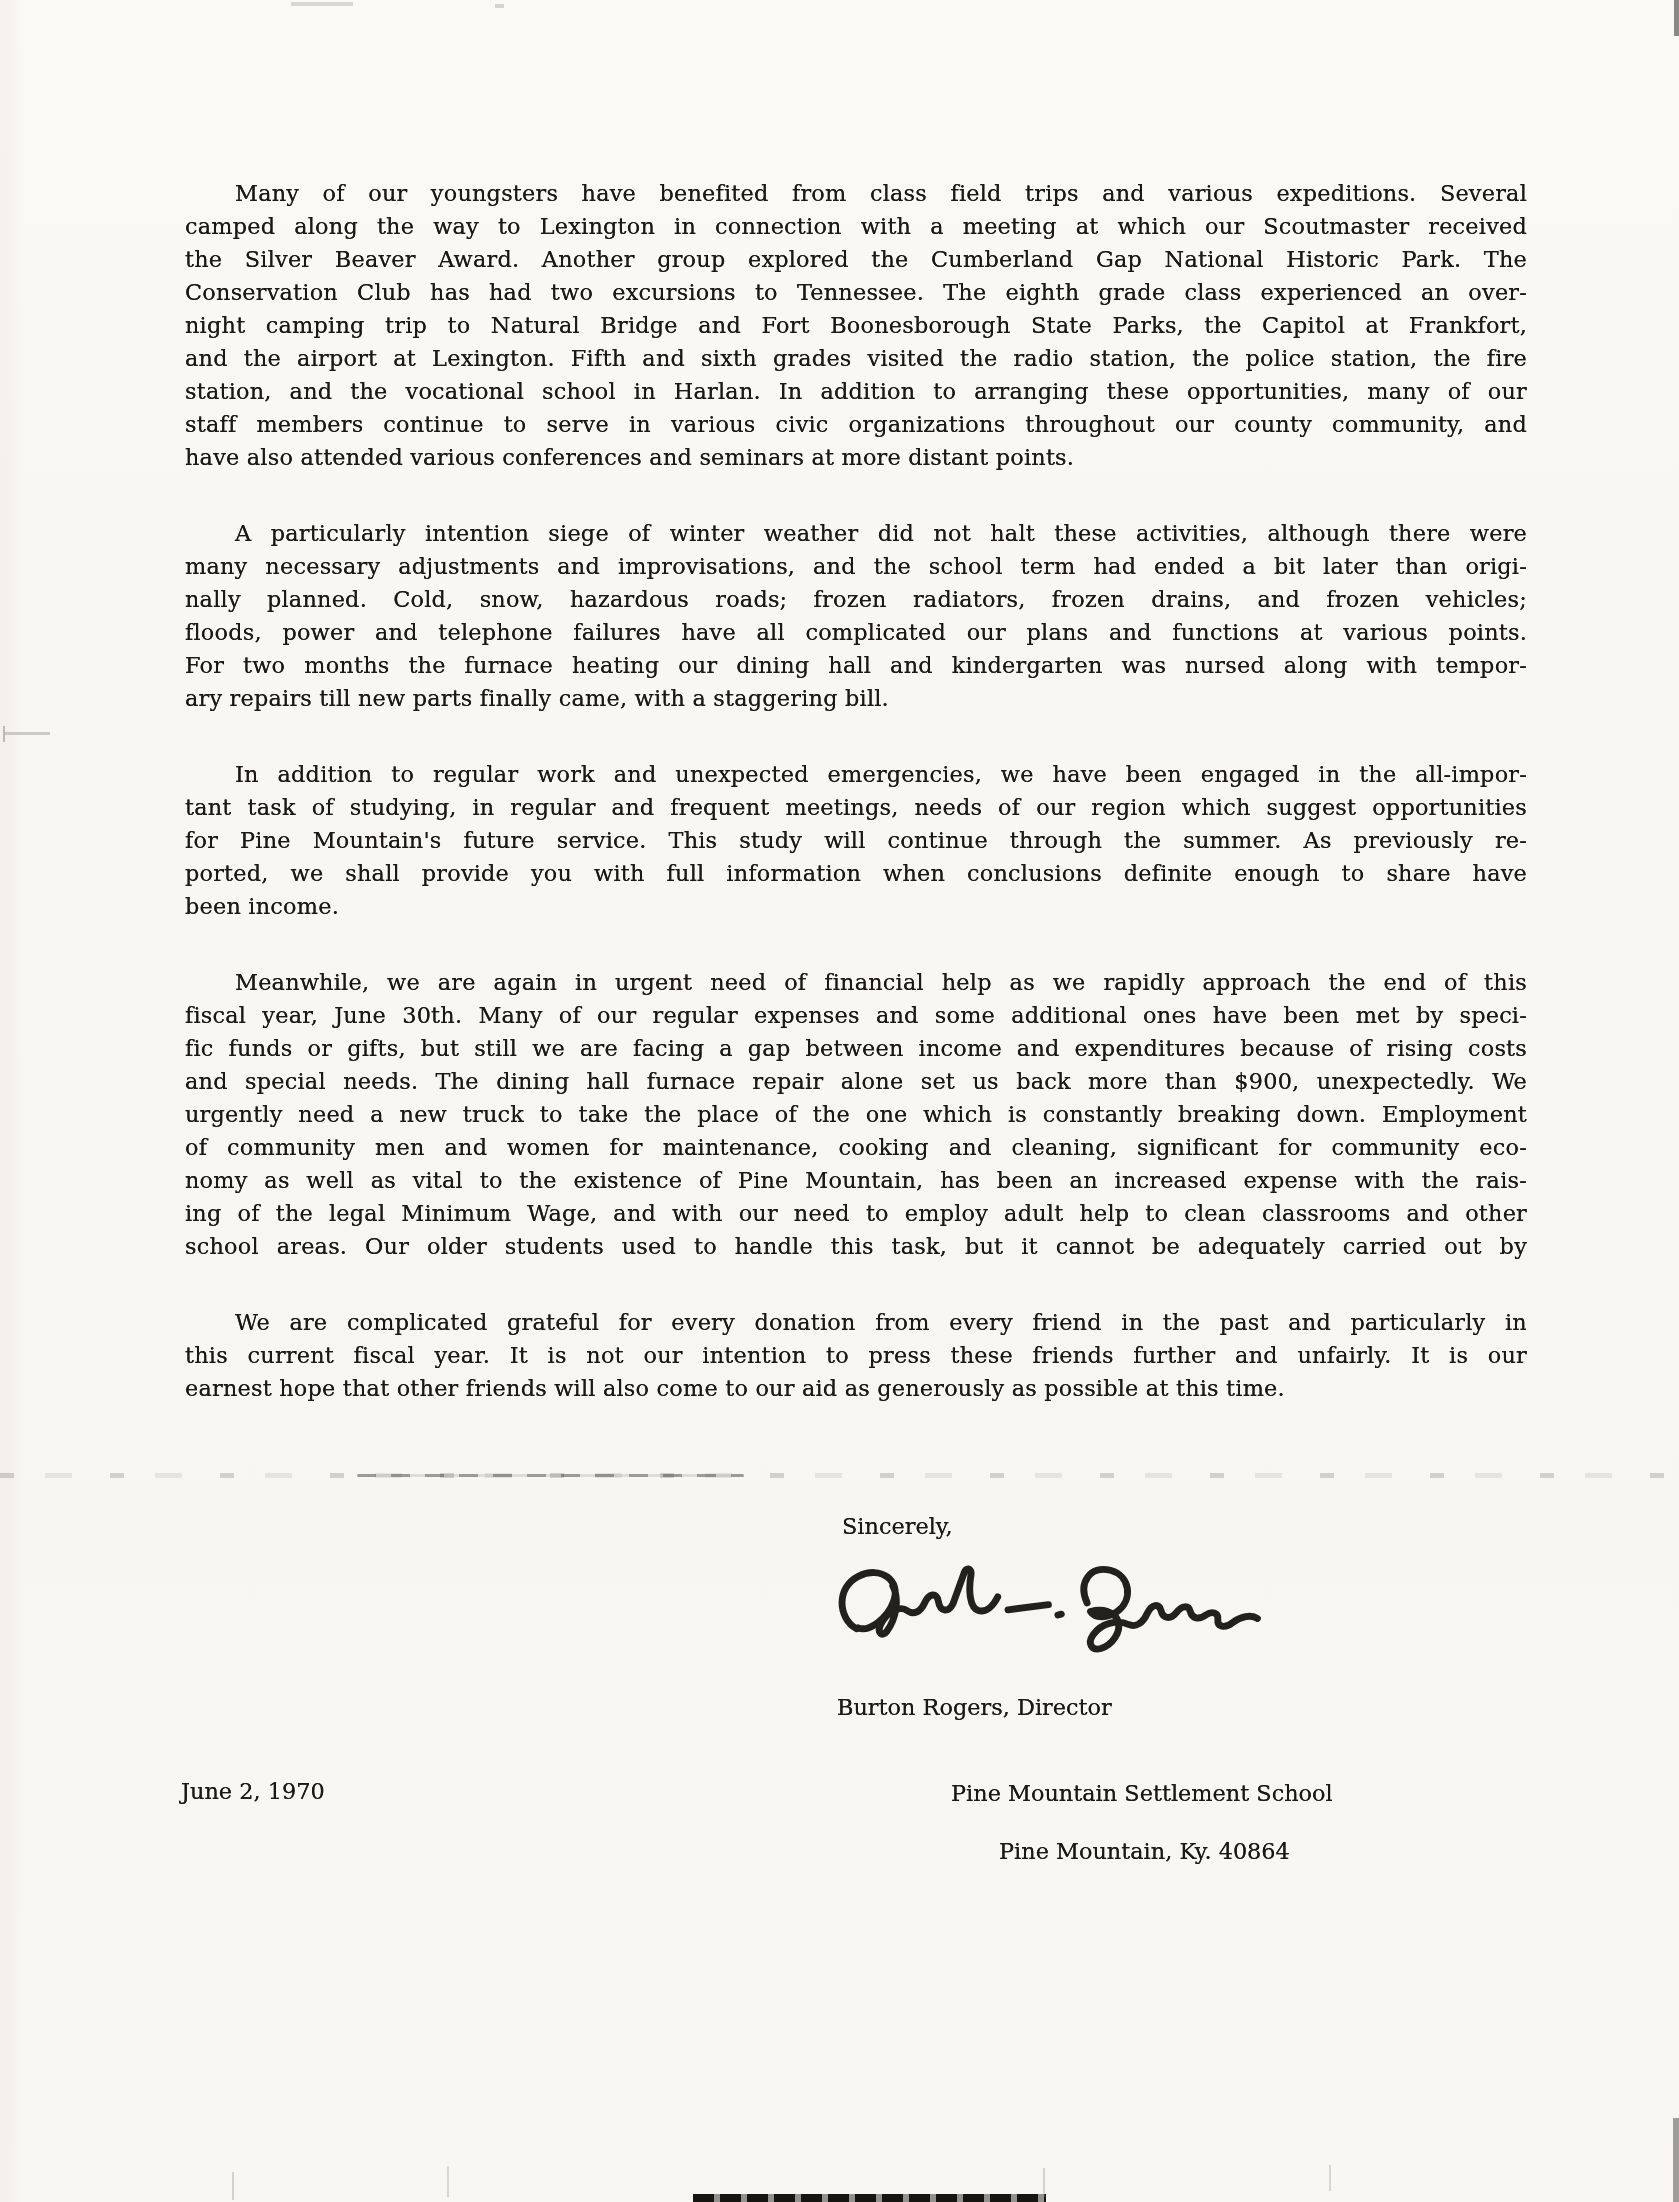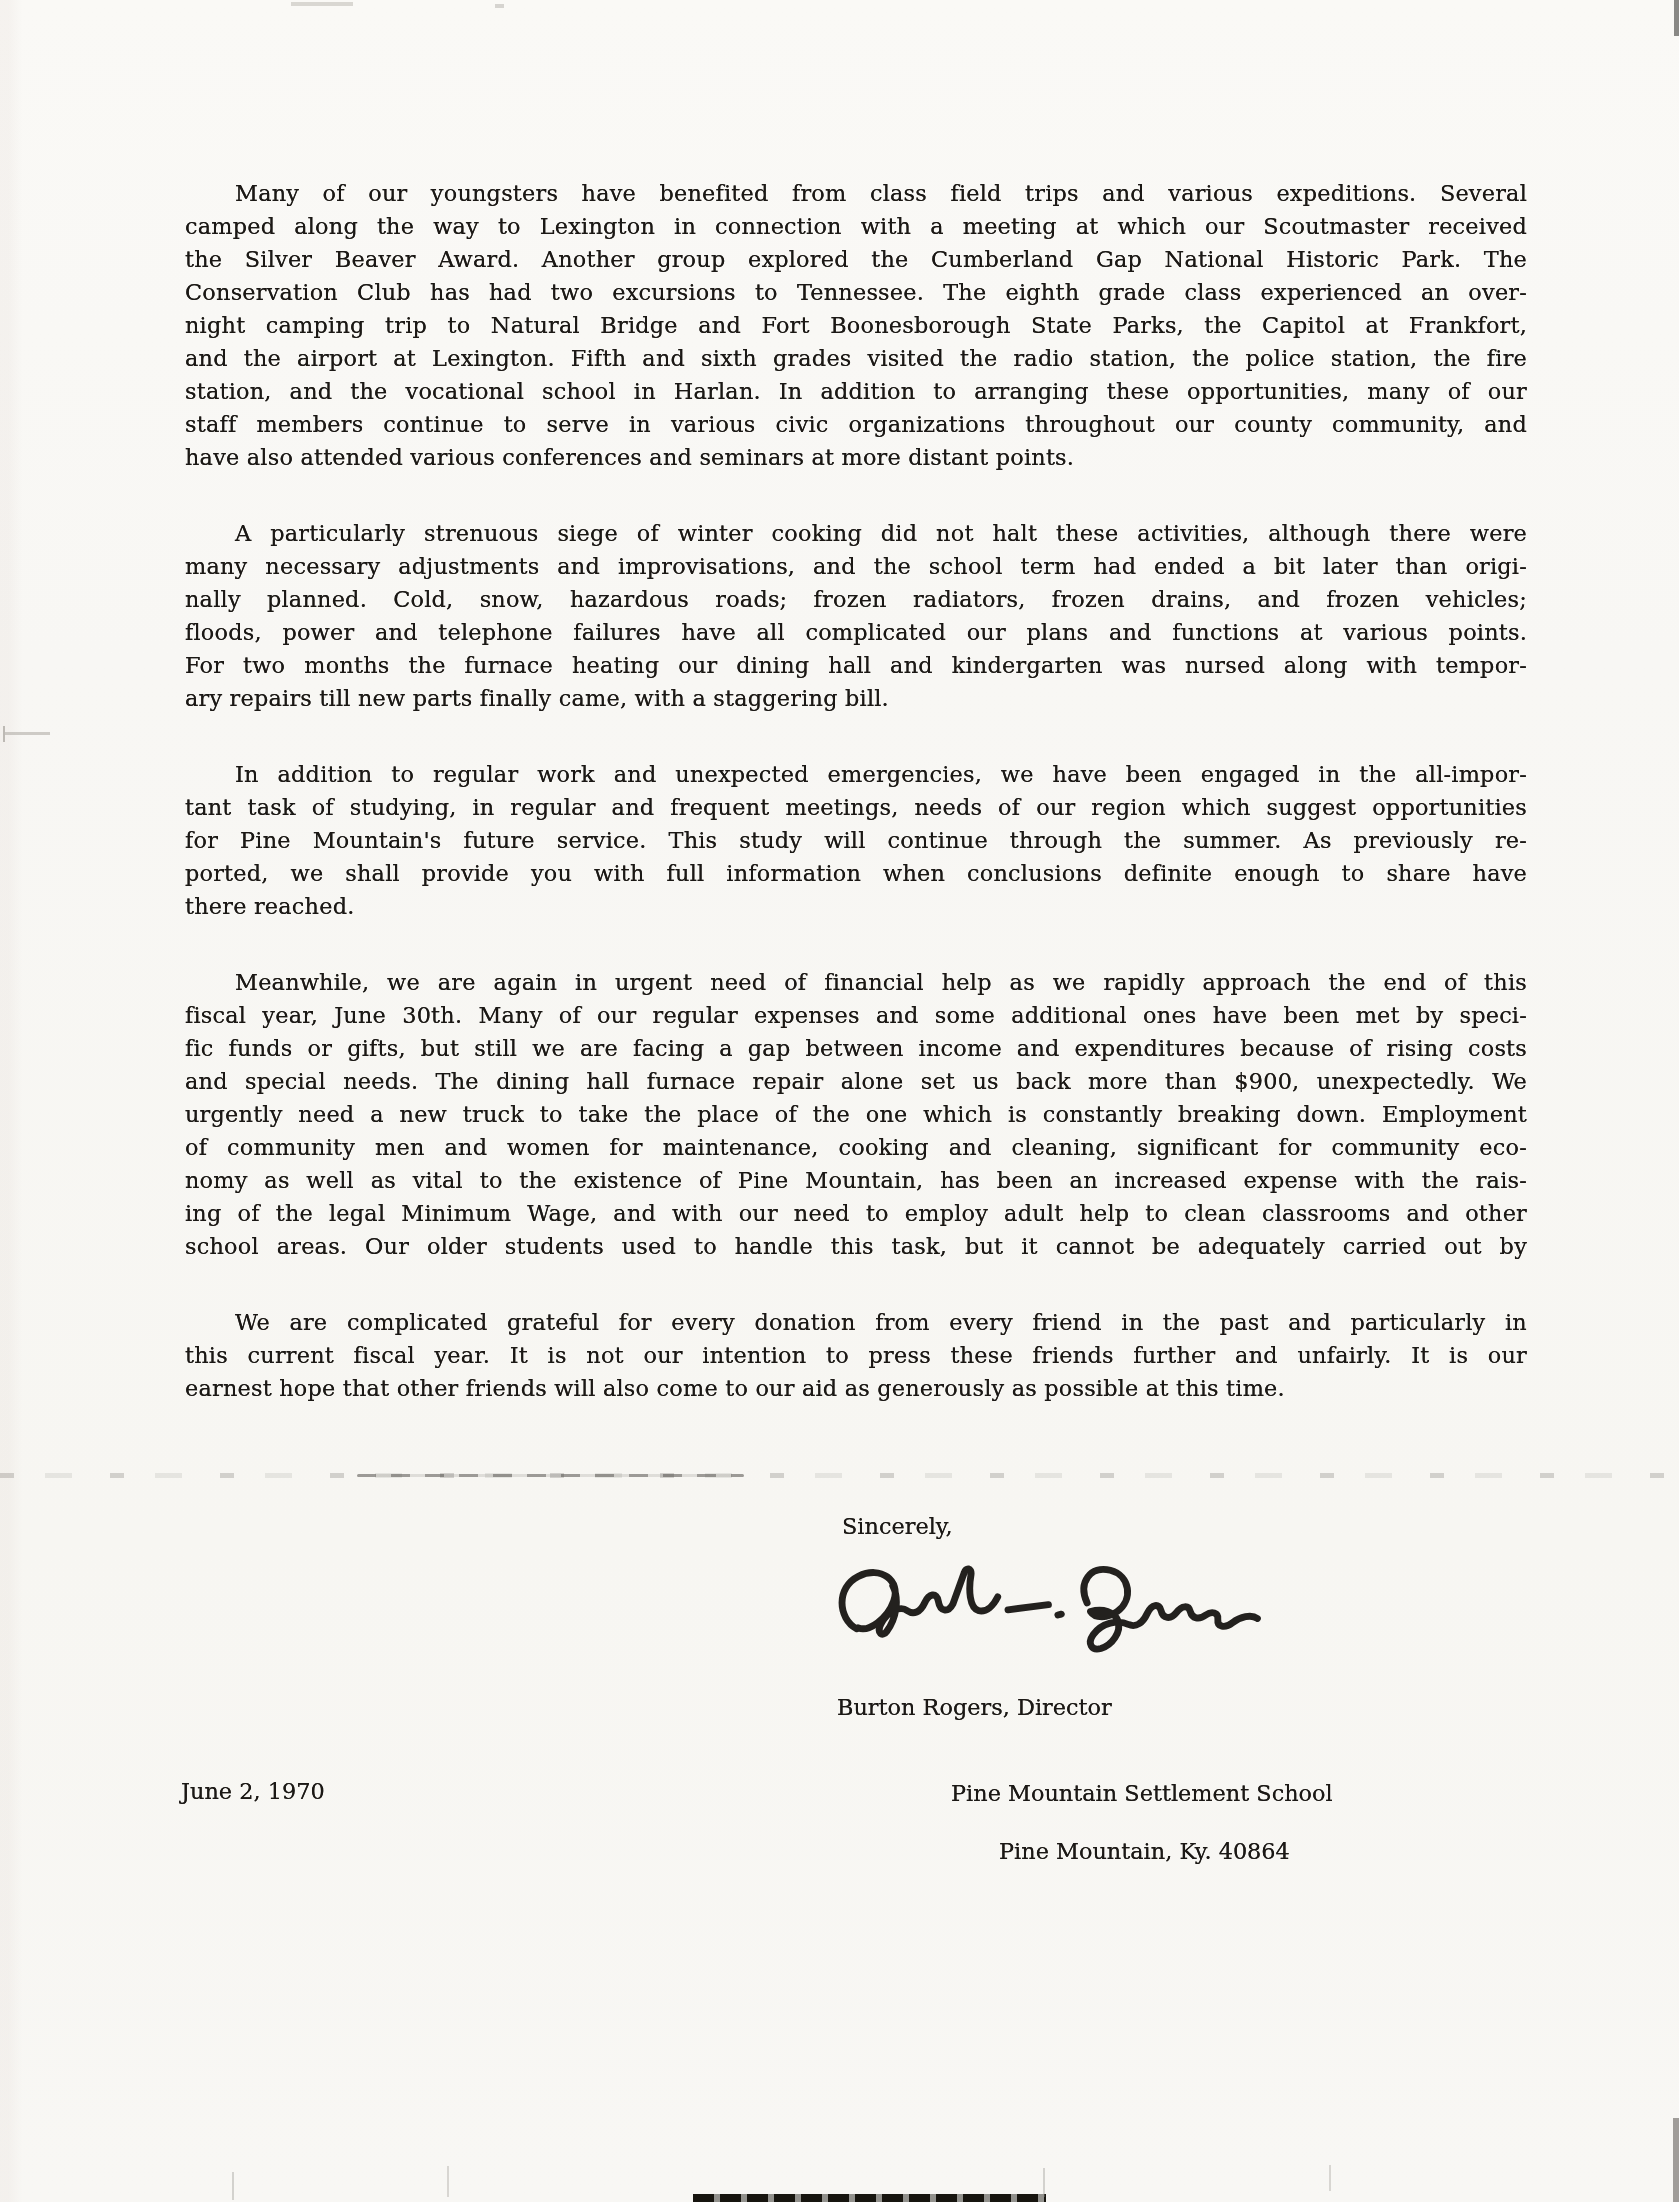--- a/index.html
+++ b/index.html
@@ -105,33 +105,33 @@
         <div class="line">camped along the way to Lexington in connection with a meeting at which our Scoutmaster received</div>
         <div class="line">the Silver Beaver Award. Another group explored the Cumberland Gap National Historic Park. The</div>
         <div class="line">Conservation Club has had two excursions to Tennessee. The eighth grade class experienced an over-</div>
         <div class="line">night camping trip to Natural Bridge and Fort Boonesborough State Parks, the Capitol at Frankfort,</div>
         <div class="line">and the airport at Lexington. Fifth and sixth grades visited the radio station, the police station, the fire</div>
         <div class="line">station, and the vocational school in Harlan. In addition to arranging these opportunities, many of our</div>
         <div class="line">staff members continue to serve in various civic organizations throughout our county community, and</div>
         <div class="line last">have also attended various conferences and seminars at more distant points.</div>
       </div>
     <div class="para">
-        <div class="line">A particularly strenuous siege of winter cooking did not halt these activities, although there were</div>
+        <div class="line">A particularly intention siege of winter weather did not halt these activities, although there were</div>
         <div class="line">many necessary adjustments and improvisations, and the school term had ended a bit later than origi-</div>
         <div class="line">nally planned. Cold, snow, hazardous roads; frozen radiators, frozen drains, and frozen vehicles;</div>
         <div class="line">floods, power and telephone failures have all complicated our plans and functions at various points.</div>
         <div class="line">For two months the furnace heating our dining hall and kindergarten was nursed along with tempor-</div>
         <div class="line last">ary repairs till new parts finally came, with a staggering bill.</div>
       </div>
     <div class="para">
         <div class="line">In addition to regular work and unexpected emergencies, we have been engaged in the all-impor-</div>
         <div class="line">tant task of studying, in regular and frequent meetings, needs of our region which suggest opportunities</div>
         <div class="line">for Pine Mountain's future service. This study will continue through the summer. As previously re-</div>
         <div class="line">ported, we shall provide you with full information when conclusions definite enough to share have</div>
-        <div class="line last">there reached.</div>
+        <div class="line last">been income.</div>
       </div>
     <div class="para">
         <div class="line">Meanwhile, we are again in urgent need of financial help as we rapidly approach the end of this</div>
         <div class="line">fiscal year, June 30th. Many of our regular expenses and some additional ones have been met by speci-</div>
         <div class="line">fic funds or gifts, but still we are facing a gap between income and expenditures because of rising costs</div>
         <div class="line">and special needs. The dining hall furnace repair alone set us back more than $900, unexpectedly. We</div>
         <div class="line">urgently need a new truck to take the place of the one which is constantly breaking down. Employment</div>
         <div class="line">of community men and women for maintenance, cooking and cleaning, significant for community eco-</div>
         <div class="line">nomy as well as vital to the existence of Pine Mountain, has been an increased expense with the rais-</div>
         <div class="line">ing of the legal Minimum Wage, and with our need to employ adult help to clean classrooms and other</div>

